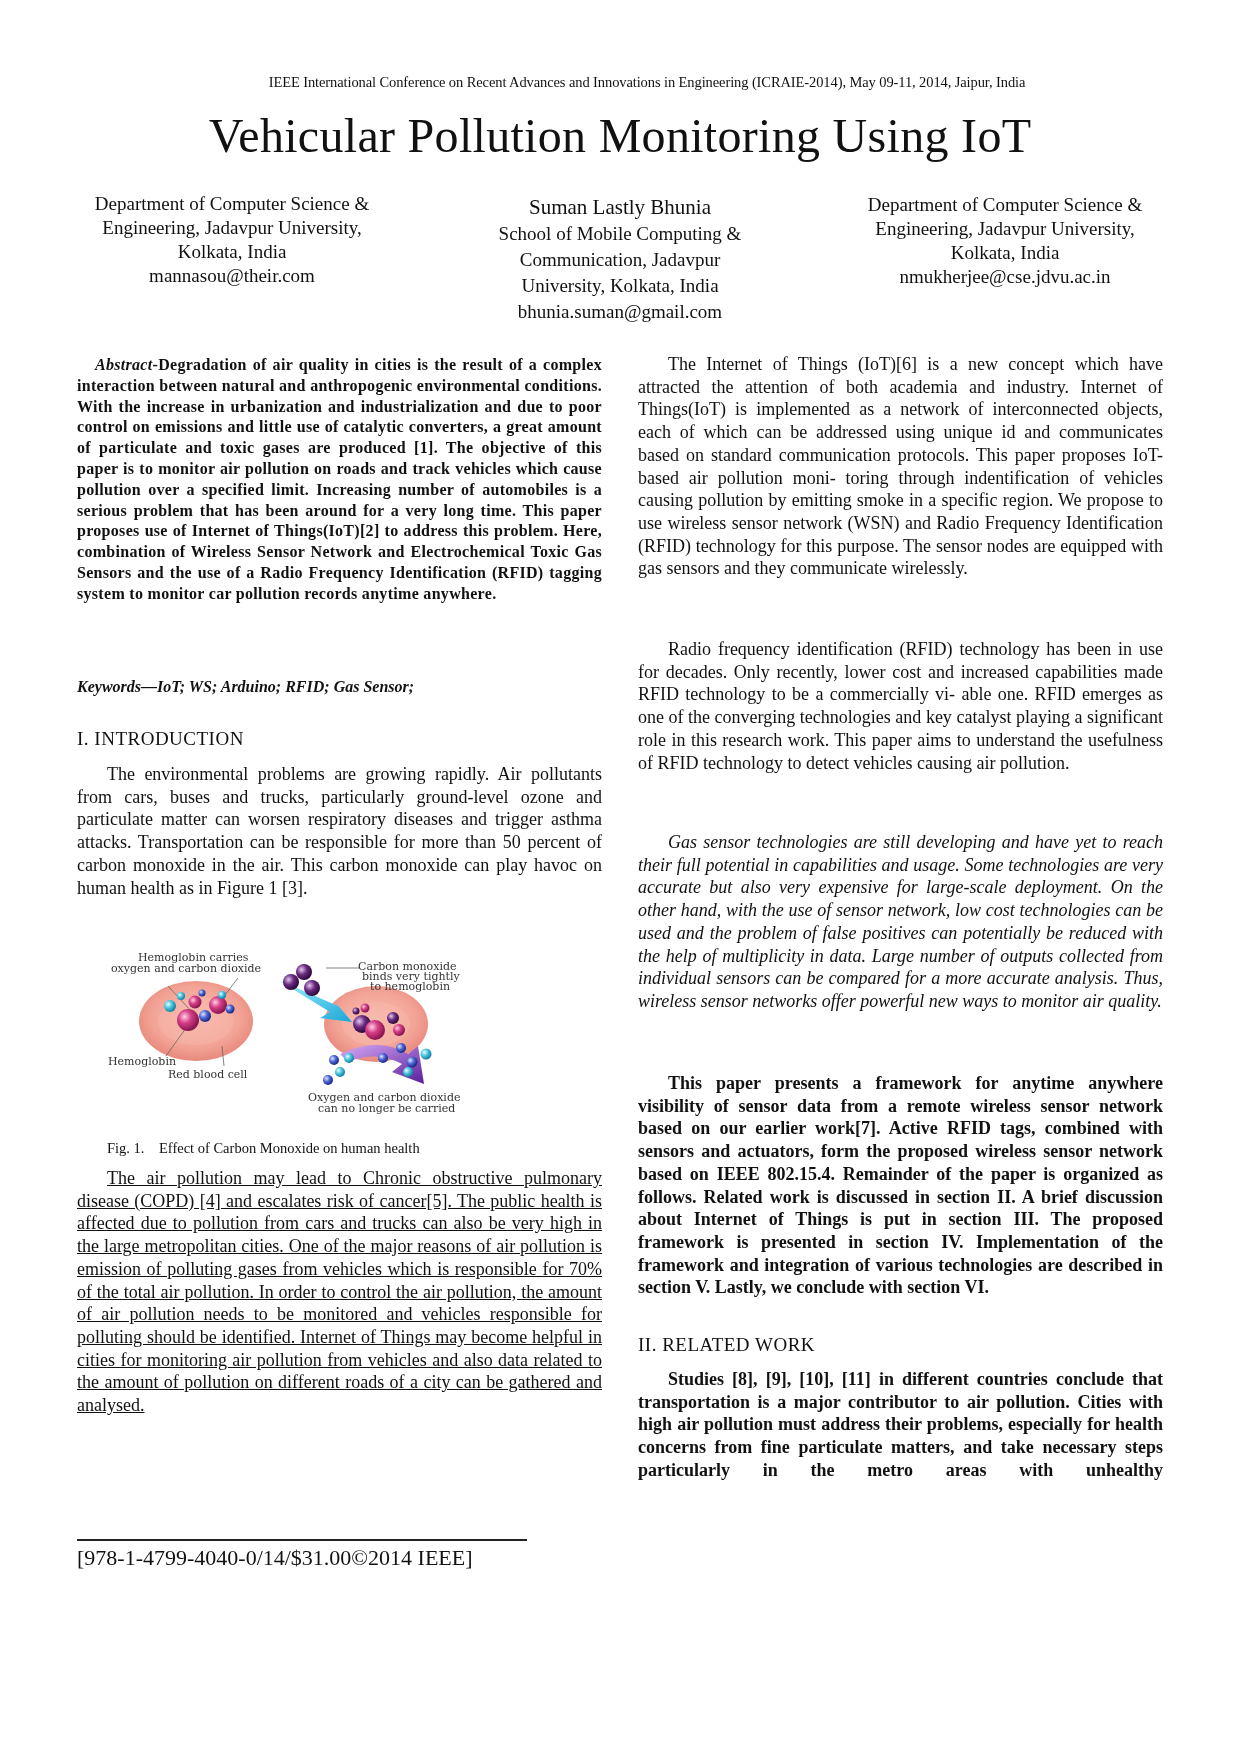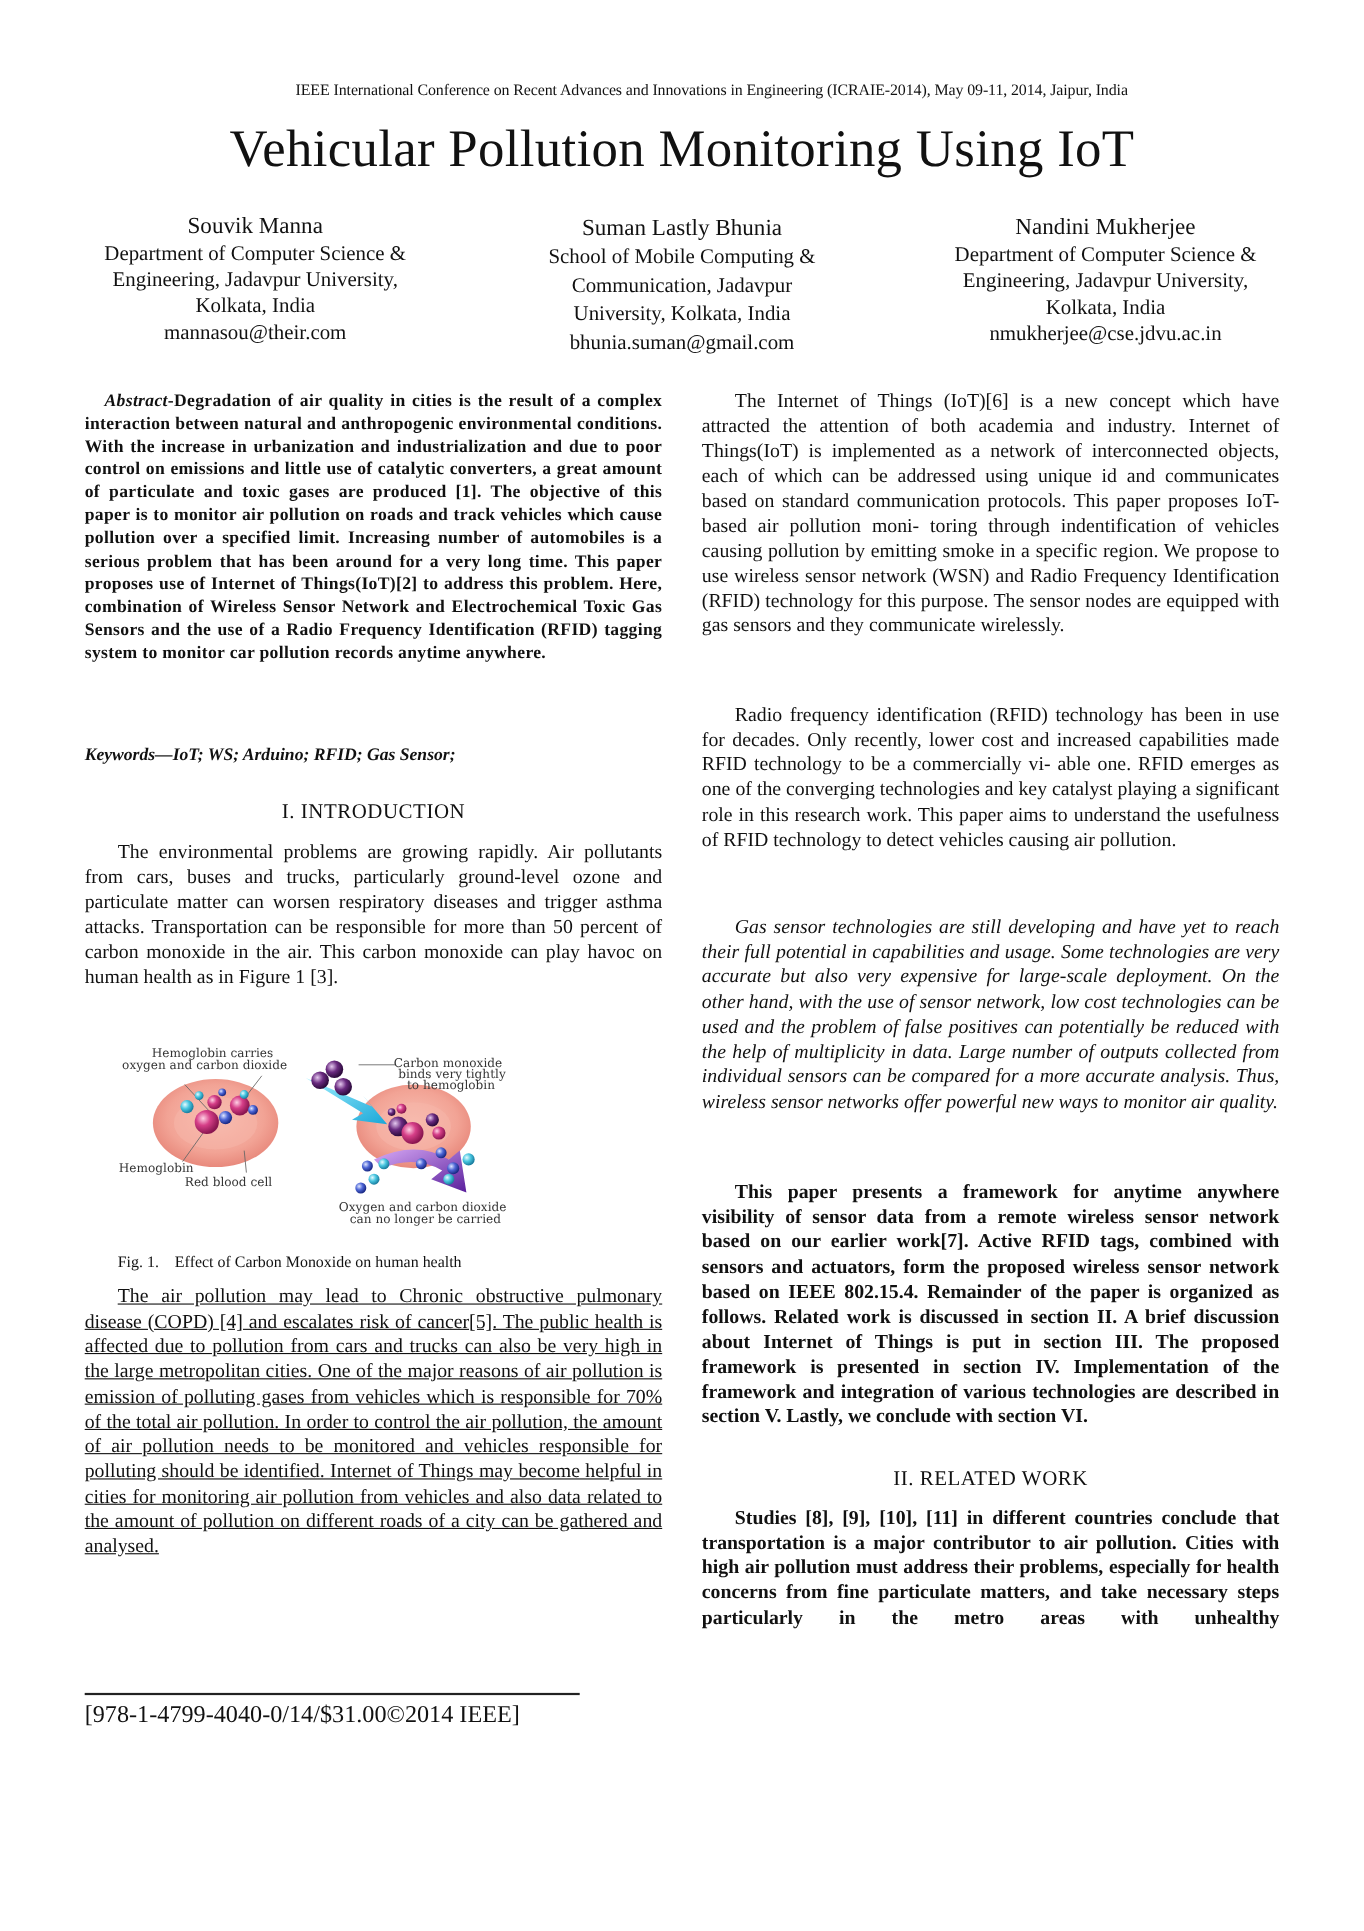--- a/index.html
+++ b/index.html
@@ -8,48 +8,46 @@
   .abs { position:absolute; }
   .conf { left:0; width:1240px; top:74px; text-align:center; font-size:14.5px; letter-spacing:-0.1px;padding-left:27px; }
   .title { left:0; width:1240px; top:108px; text-align:center; font-size:48px; line-height:56px; letter-spacing:0.3px; }
   .author { text-align:center; font-size:19px; line-height:24px; }
   .author .name { font-size:21px; line-height:27px; }
   .col { font-size:18px; line-height:22.7px; text-align:justify; }
   .col p { margin:0; text-indent:30px; }
   .abstract { font-weight:bold; font-size:16px; line-height:20.8px; text-align:justify; letter-spacing:0.3px; }
   .abstract .lead { font-style:italic; }
   .keywords { font-weight:bold; font-style:italic; font-size:16px; }
-  .heading { text-align:center; font-size:19px; letter-spacing:0.5px; }
+  .heading { text-align:left; font-size:19px; letter-spacing:0.5px; }
   .caption { font-size:14.5px; }
   .footer-rule { left:77px; top:1539px; width:450px; height:2px; background:#222; }
   .footer { left:77px; top:1545px; font-size:22px; }
   .fig-label { font-size:11px; fill:#333; font-family:"DejaVu Serif",serif; }
 </style>
 </head>
 <body>
 
 <div class="abs conf">IEEE International Conference on Recent Advances and Innovations in Engineering (ICRAIE-2014), May 09-11, 2014, Jaipur, India</div>
 <div class="abs title">Vehicular Pollution Monitoring Using IoT</div>
 
 <div class="abs author" style="left:62px; width:340px; top:192px;">
-  <div class="name">Souvik Manna</div>
   <div>Department of Computer Science &amp;</div>
   <div>Engineering, Jadavpur University,</div>
   <div>Kolkata, India</div>
   <div>mannasou@their.com</div>
 </div>
 <div class="abs author" style="left:460px; width:320px; top:194px; line-height:26px;">
   <div class="name">Suman Lastly Bhunia</div>
   <div>School of Mobile Computing &amp;</div>
   <div>Communication, Jadavpur</div>
   <div>University, Kolkata, India</div>
   <div>bhunia.suman@gmail.com</div>
 </div>
 <div class="abs author" style="left:835px; width:340px; top:193px;">
-  <div class="name">Nandini Mukherjee</div>
   <div>Department of Computer Science &amp;</div>
   <div>Engineering, Jadavpur University,</div>
   <div>Kolkata, India</div>
   <div>nmukherjee@cse.jdvu.ac.in</div>
 </div>
 
 <div class="abs abstract" style="left:77px; width:525px; top:355px; text-indent:18px;"><span class="lead">Abstract</span><span>-Degradation of air quality in cities is the result of a complex interaction between natural and anthropogenic environmental conditions. With the increase in urbanization and industrialization and due to poor control on emissions and little use of catalytic converters, a great amount of particulate and toxic gases are produced [1]. The objective of this paper is to monitor air pollution on roads and track vehicles which cause pollution over a specified limit. Increasing number of automobiles is a serious problem that has been around for a very long time. This paper proposes use of Internet of Things(IoT)[2] to address this problem. Here, combination of Wireless Sensor Network and Electrochemical Toxic Gas Sensors and the use of a Radio Frequency Identification (RFID) tagging system to monitor car pollution records anytime anywhere.</span></div>
 
 <div class="abs keywords" style="left:77px; top:678px;">Keywords—IoT; WS; Arduino; RFID; Gas Sensor;</div>
 

